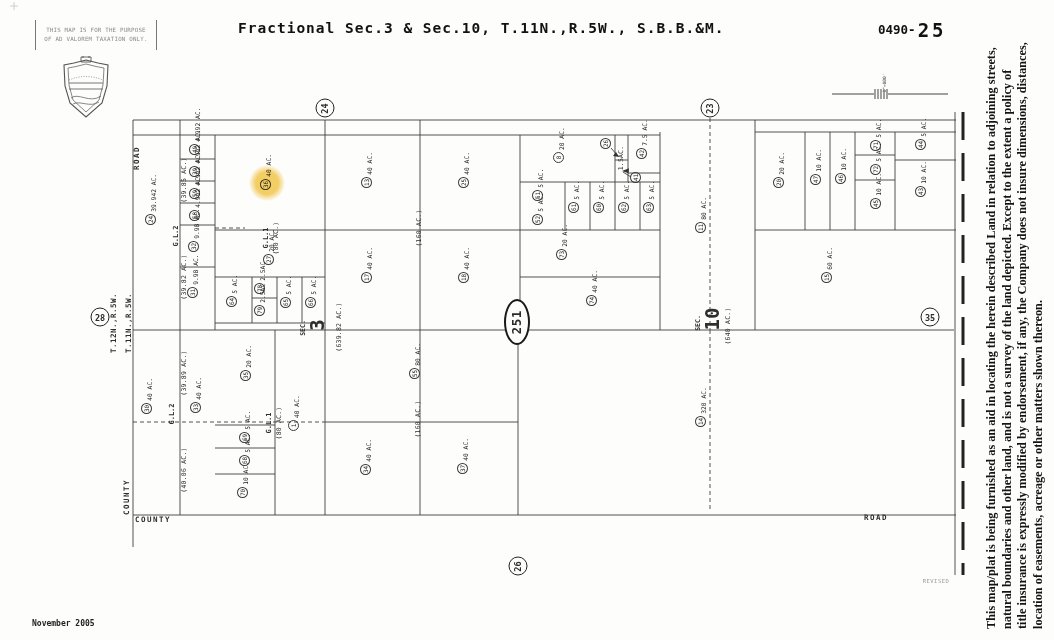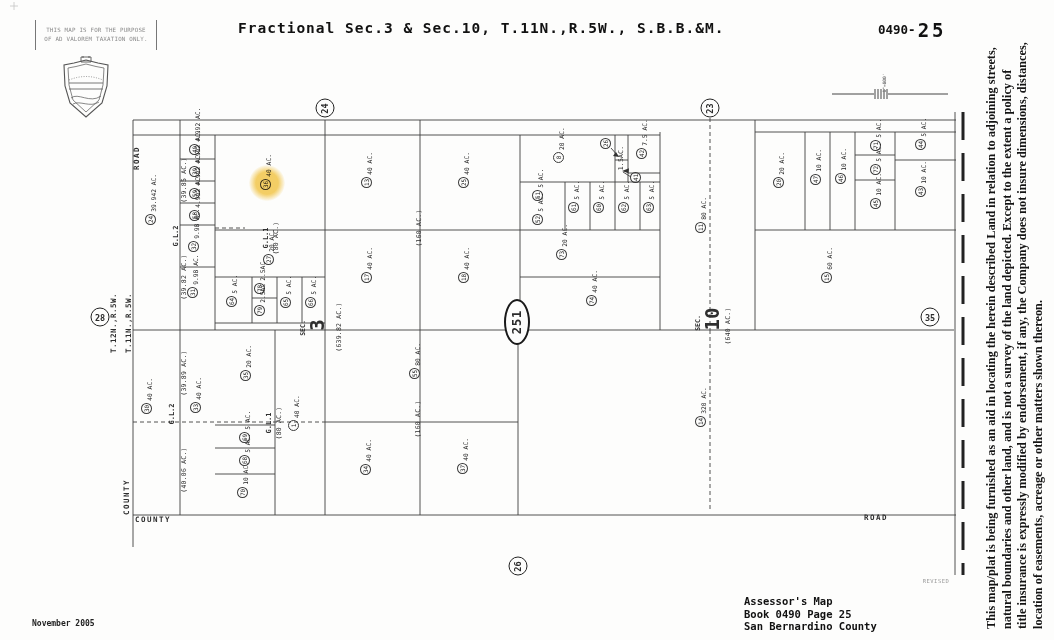--- a/index.html
+++ b/index.html
@@ -371,20 +371,15 @@
       </div>
     </div>
 
   <div class="side-note">
     <div>This map/plat is being furnished as an aid in locating the herein described Land in relation to adjoining streets,</div>
     <div>natural boundaries and other land, and is not a survey of the land depicted. Except to the extent a policy of</div>
     <div>title insurance is expressly modified by endorsement, if any, the Company does not insure dimensions, distances,</div>
     <div>location of easements, acreage or other matters shown thereon.</div>
   </div>
 
-  <div class="assessor-block">
-    <div>Assessor's Map</div>
-    <div>Book 0490 Page 25</div>
-    <div>San Bernardino County</div>
-  </div>
 
   <div class="date-label">November 2005</div>
 </div>
 
 </body></html>

